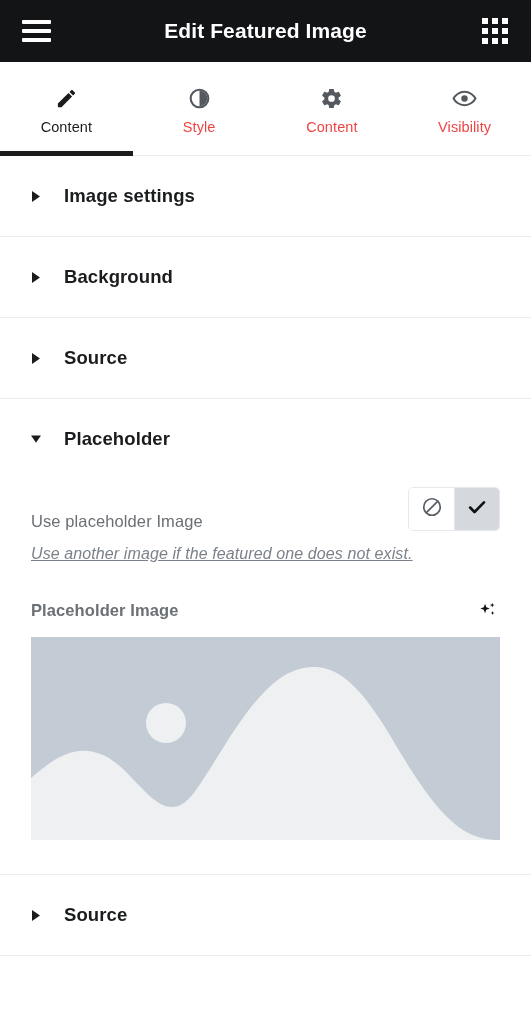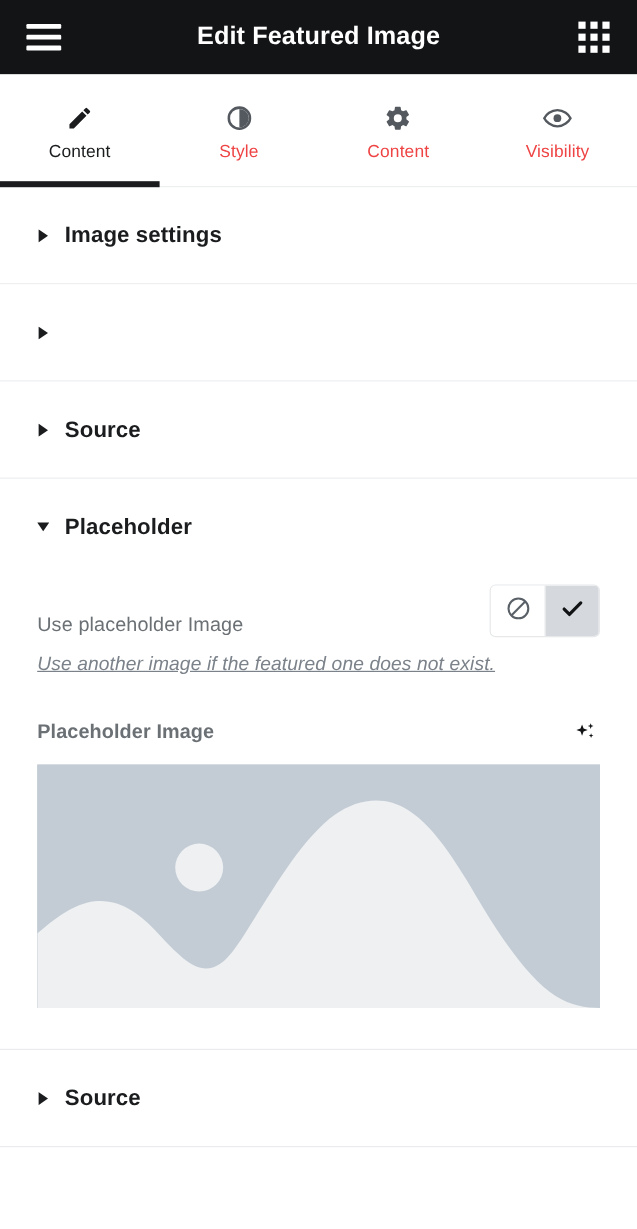--- a/index.html
+++ b/index.html
@@ -121,21 +121,21 @@
   
   .section {
     border-bottom: 1px solid #e9ebee;
     background: #ffffff;
   }
   .section-header {
     height: 80px;
     display: flex;
     align-items: center;
     padding-left: 31px;
-    gap: 13px;
+    gap: 23px;
     cursor: pointer;
   }
   .caret {
     width: 10px;
     height: 12px;
     display: flex;
     align-items: center;
     justify-content: center;
     color: #1a1c1e;
     flex: 0 0 auto;
@@ -309,20 +309,21 @@
     </div>
   </div>
 
   <div class="section">
     <div class="section-header">
       <span class="caret">
         <svg width="9" height="11" viewBox="0 0 9 11" fill="currentColor" aria-hidden="true">
             <path d="M0 0l8 5.5L0 11z"></path>
           </svg>
       </span>
+      <span class="section-title">Background</span>
     </div>
   </div>
 
   <div class="section">
     <div class="section-header">
       <span class="caret">
         <svg width="9" height="11" viewBox="0 0 9 11" fill="currentColor" aria-hidden="true">
             <path d="M0 0l8 5.5L0 11z"></path>
           </svg>
       </span>

